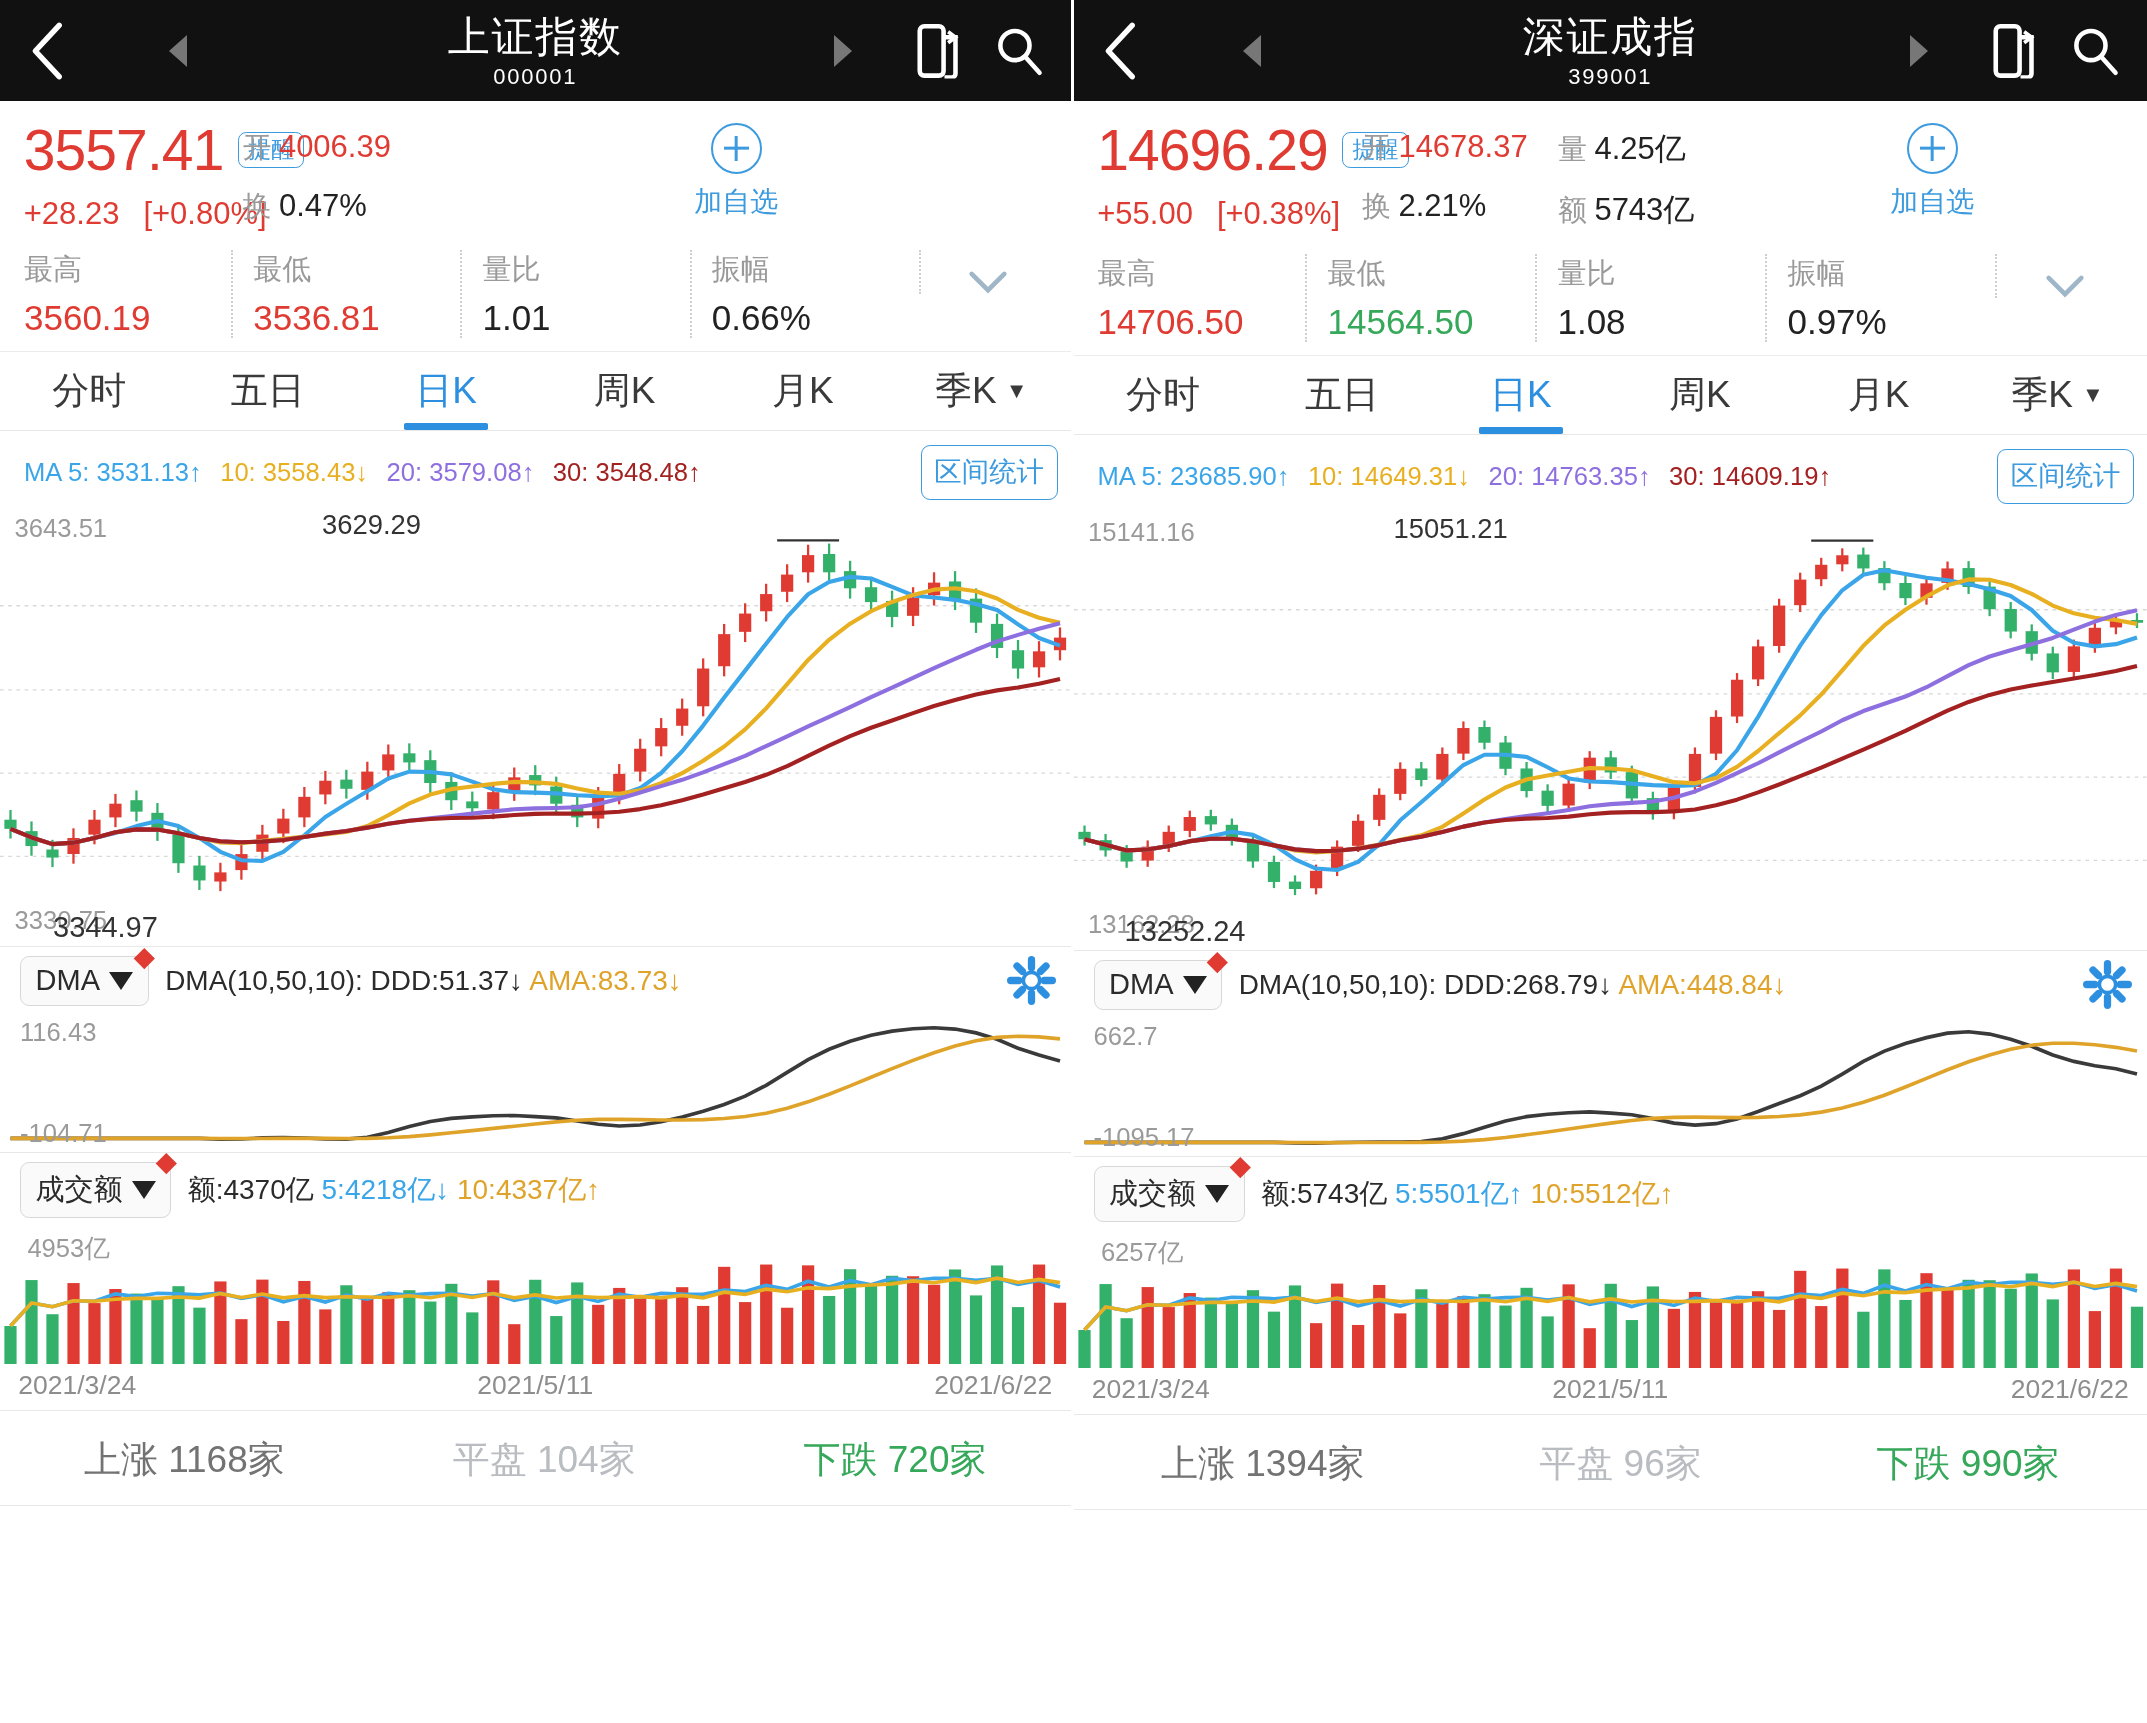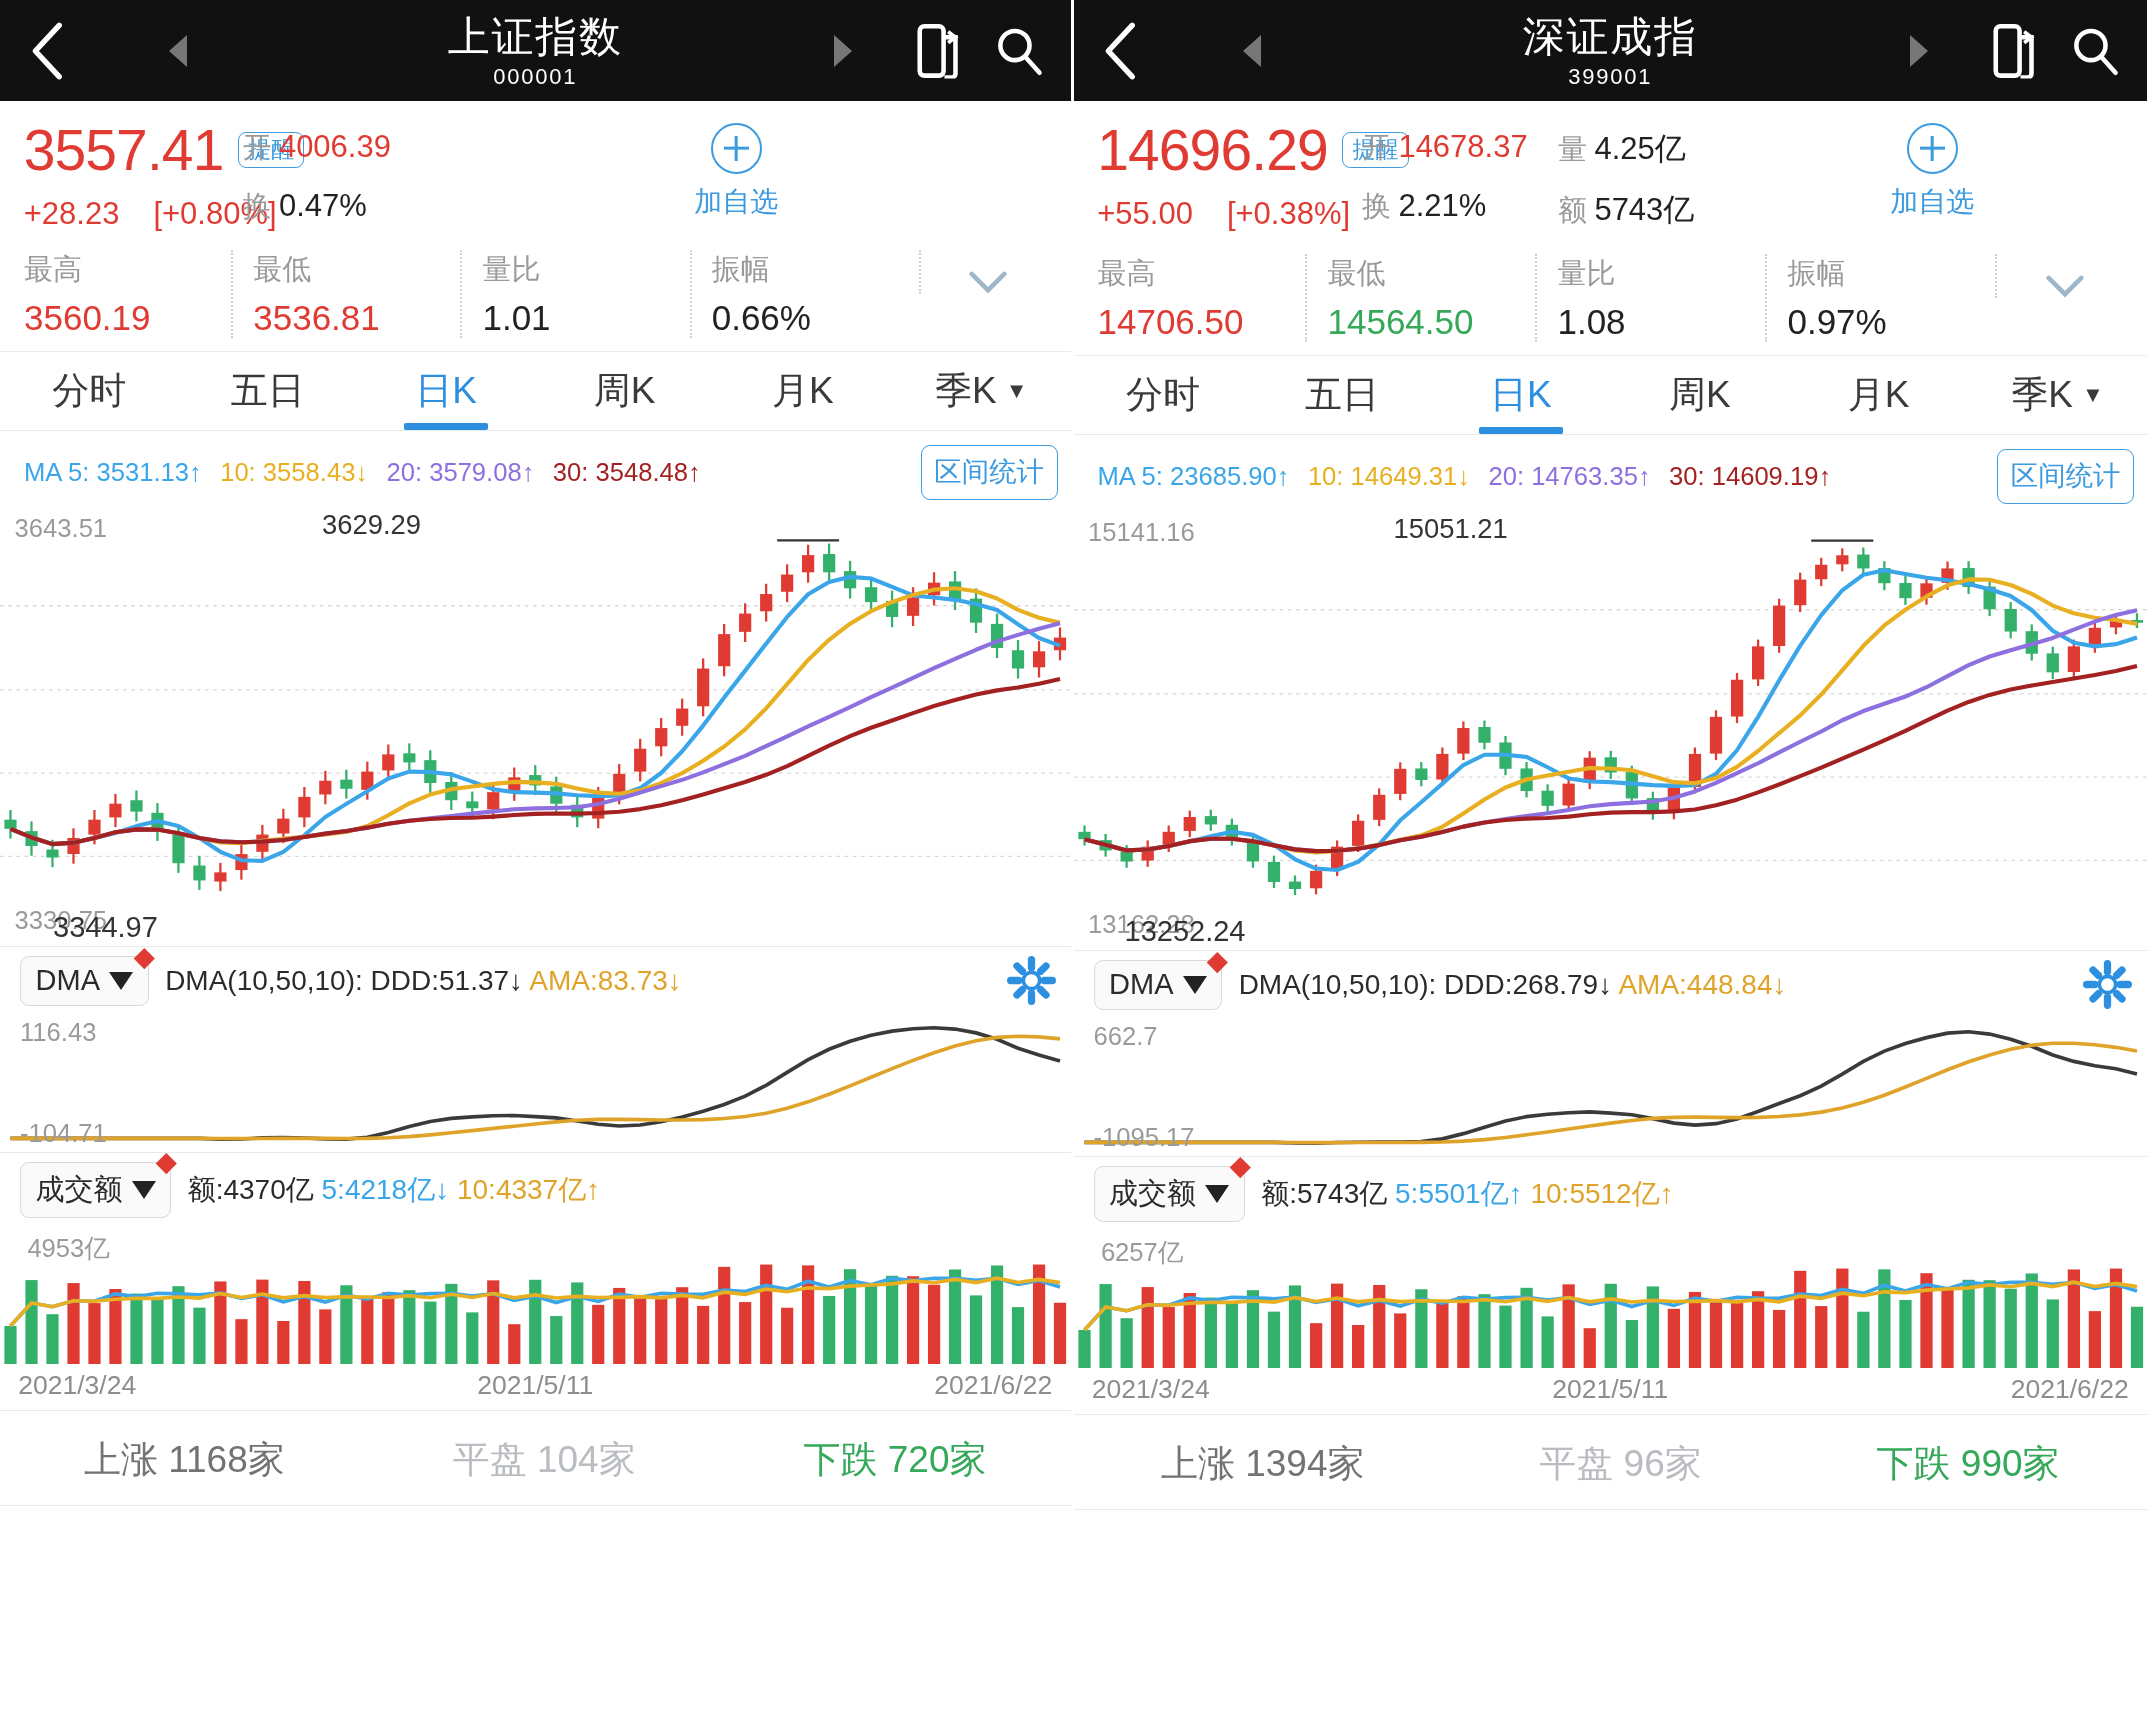--- a/index.html
+++ b/index.html
@@ -35,21 +35,21 @@
   
   .quote { padding: 16.4px 0 0 0; position: relative; }
   .quote-row1 { display: flex; align-items: flex-start; padding: 0 14.6px; }
   .q-col-price { width: 228px; padding-left: 9.1px; }
   .price-line { display: flex; align-items: center; gap: 14.6px; }
   .price-main { font-size: 57px; color: #e03b32; font-weight: 400; letter-spacing: -0.9px; }
   .alert-btn {
     border: 1.8px solid #3c9ade; color: #3c9ade; border-radius: 8.2px;
     font-size: 23px; padding: 4.6px 9.1px 6.4px; line-height: 1; white-space: nowrap;
   }
-  .price-chg { font-size: 31px; color: #e03b32; margin-top: 12.8px; display: flex; gap: 34px; }
+  .price-chg { font-size: 31px; color: #e03b32; margin-top: 12.8px; display: flex; gap: 24px; }
 
   .q-col-a { width: 174px; padding-top: 11px; }
   .q-col-b { width: 174px; padding-top: 11px; }
   .kv { font-size: 31px; margin-bottom: 18.3px; white-space: nowrap; }
   .kv .k { color: #9a9a9a; font-size: 29px; margin-right: 7.3px; }
   .kv .v { color: #222; }
   .kv .v.red { color: #e03b32; }
 
   .q-col-add { flex: 1; text-align: center; padding-top: 5.5px; }
   .plus-circle {

